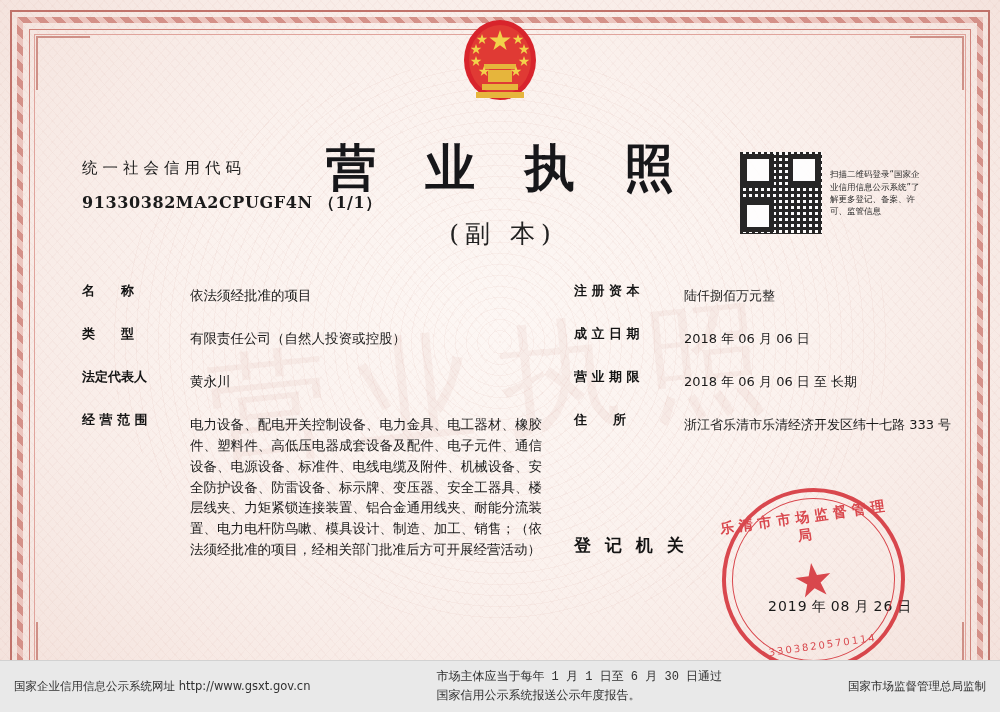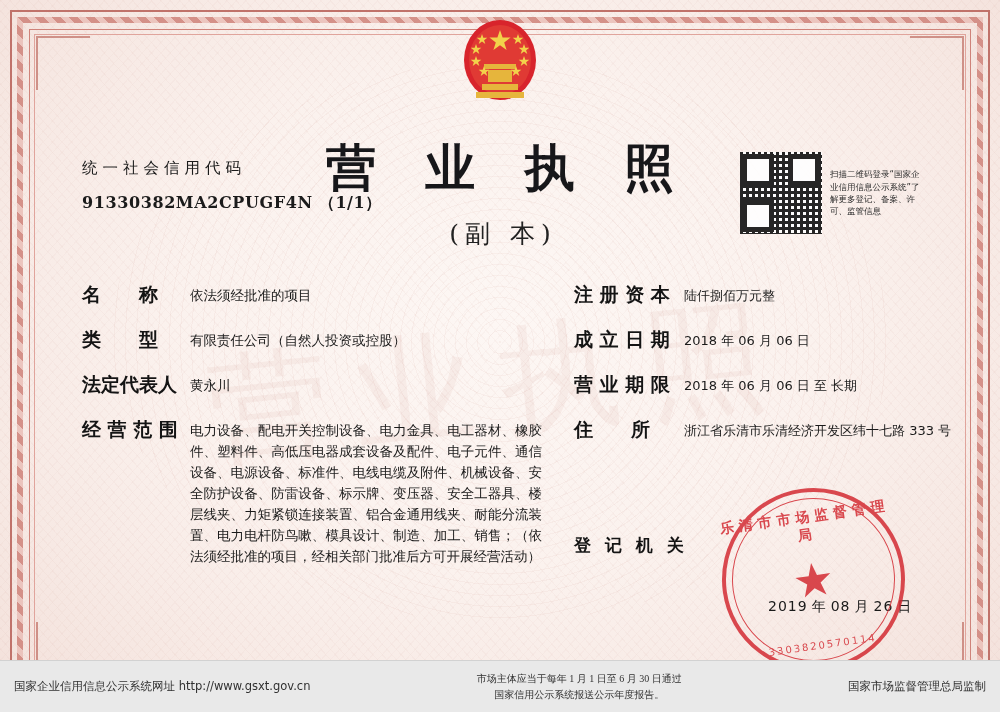--- a/index.html
+++ b/index.html
@@ -202,21 +202,21 @@
     top: 0;
     width: 400px;
   }
   .row {
     display: flex;
     align-items: flex-start;
     margin-bottom: 19px;
   }
   .lbl {
     flex: 0 0 auto;
-    font-size: 19px;
+    font-size: 13px;
     color: #141414;
     font-family: "DejaVu Sans", sans-serif;
     font-weight: bold;
     white-space: nowrap;
   }
   .lbl-4 { width: 108px; letter-spacing: 0; }
   .val {
     font-size: 13.5px;
     color: #1a1a1a;
     font-family: "DejaVu Sans", sans-serif;
@@ -315,25 +315,25 @@
     padding: 16px 14px;
     box-sizing: border-box;
   }
   .footer-left, .footer-right {
     font-size: 11.5px;
     color: #303030;
     font-family: "DejaVu Sans", sans-serif;
     white-space: nowrap;
   }
   .footer-center {
-    font-size: 10px;
+    font-size: 12px;
     color: #303030;
-    text-align: center;
+    text-align: left;
     line-height: 1.55;
-    font-family: Liberation Serif, serif;
+    font-family: Liberation Mono, monospace;
   }
   .watermark {
     position: absolute;
     left: 50%;
     top: 54%;
     transform: translate(-50%, -50%) rotate(-6deg);
     font-size: 120px;
     color: rgba(205,150,140,0.10);
     font-family: "DejaVu Serif", serif;
     letter-spacing: 26px;

